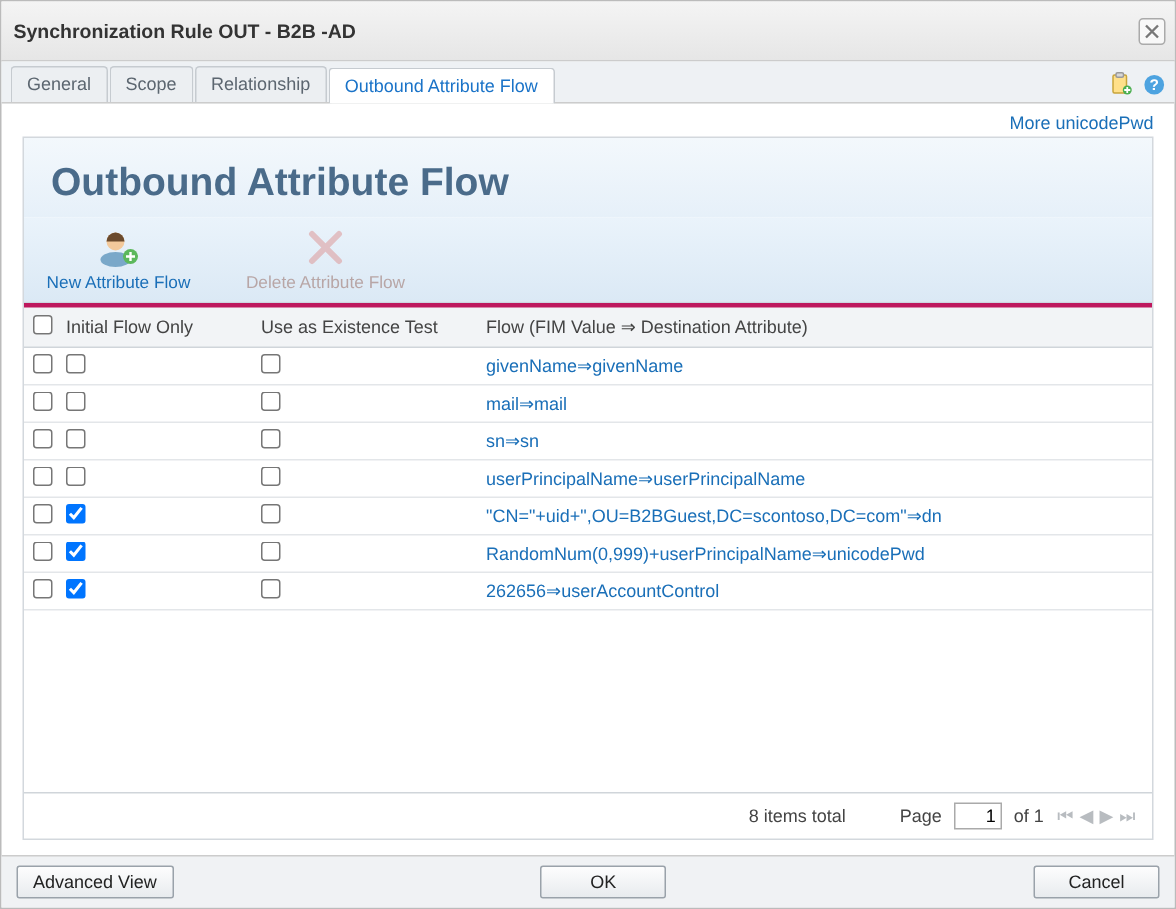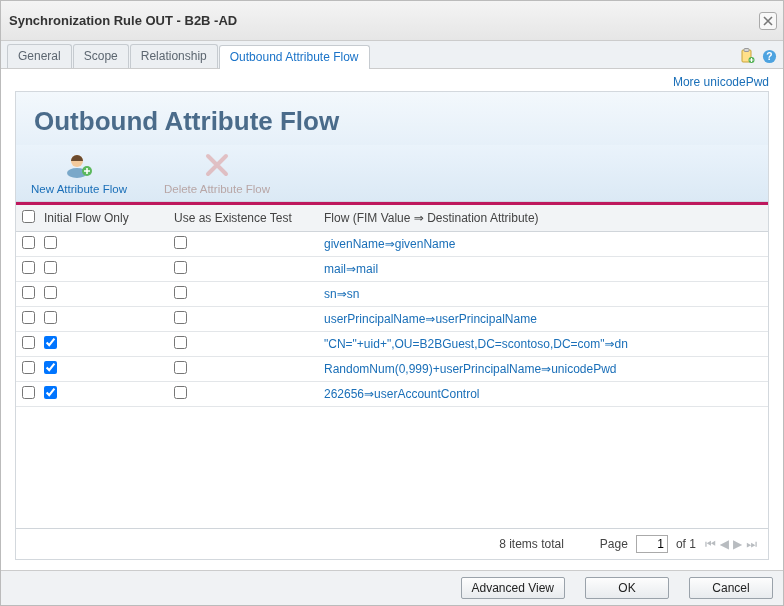--- a/index.html
+++ b/index.html
@@ -35,21 +35,21 @@
   .flow-link { color: #1a6fb8; cursor: pointer; white-space: nowrap; overflow: hidden; text-overflow: ellipsis; }
   .col-sel { width: 22px; }
   .col-ifo { width: 130px; }
   .col-exist { width: 150px; }
   
   .pager { border-top: 1px solid #d0d5da; padding: 6px 10px; display: flex; align-items: center; justify-content: flex-end; gap: 8px; color: #444; font-size: 12px; }
   .pager input { width: 32px; text-align: right; border: 1px solid #aaa; padding: 1px 3px; font-size: 12px; }
   .pager .nav { color: #b8bcc0; display: flex; gap: 2px; }
   .pager .nav span { cursor: default; padding: 0 1px; }
   
-  .footer { background: #f0f2f4; border-top: 1px solid #ccc; padding: 6px 10px; display: flex; justify-content: flex-end; gap: 20px; }
+  .footer { background: #f0f2f4; border-top: 1px solid #ccc; padding: 6px 10px; display: flex; justify-content: space-between; gap: 20px; }
   .footer button { min-width: 84px; padding: 3px 10px; border: 1px solid #9aa2aa; background: linear-gradient(#fdfdfd, #e8ebee); border-radius: 2px; cursor: pointer; font-size: 12px; color: #222; }
   input[type=checkbox] { margin: 0; width: 13px; height: 13px; cursor: pointer; }
   a { text-decoration: none; }
 </style>
 </head>
 <body>
 
 <div class="window">
 
   <div class="titlebar">

